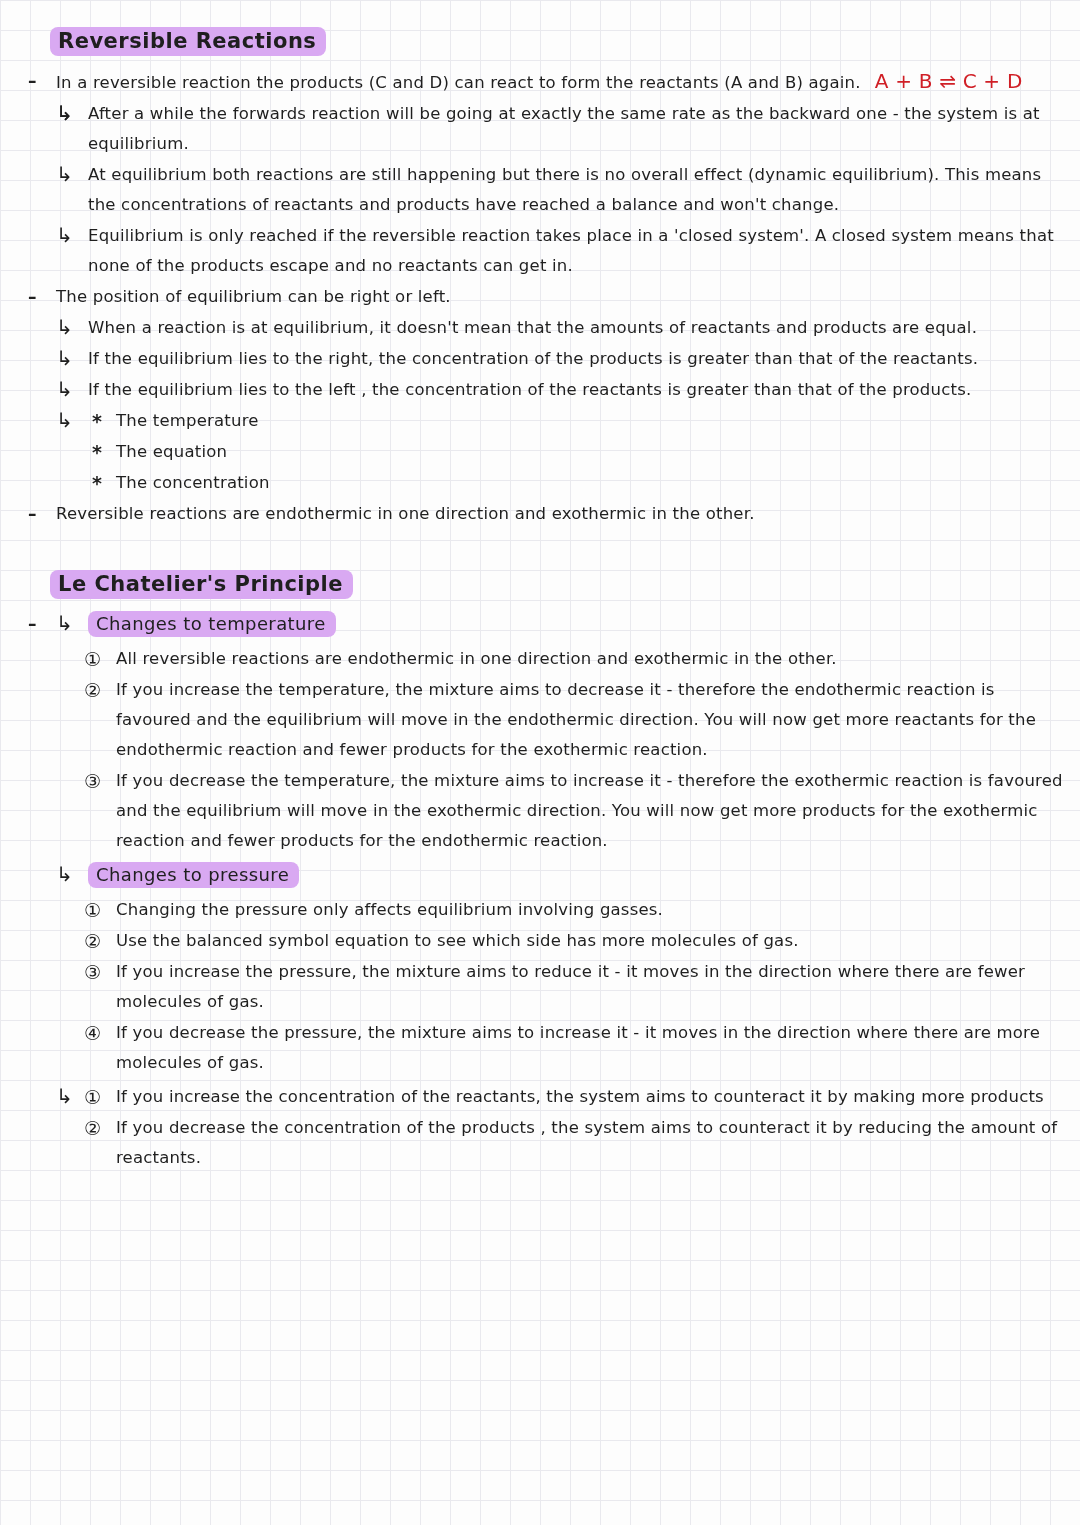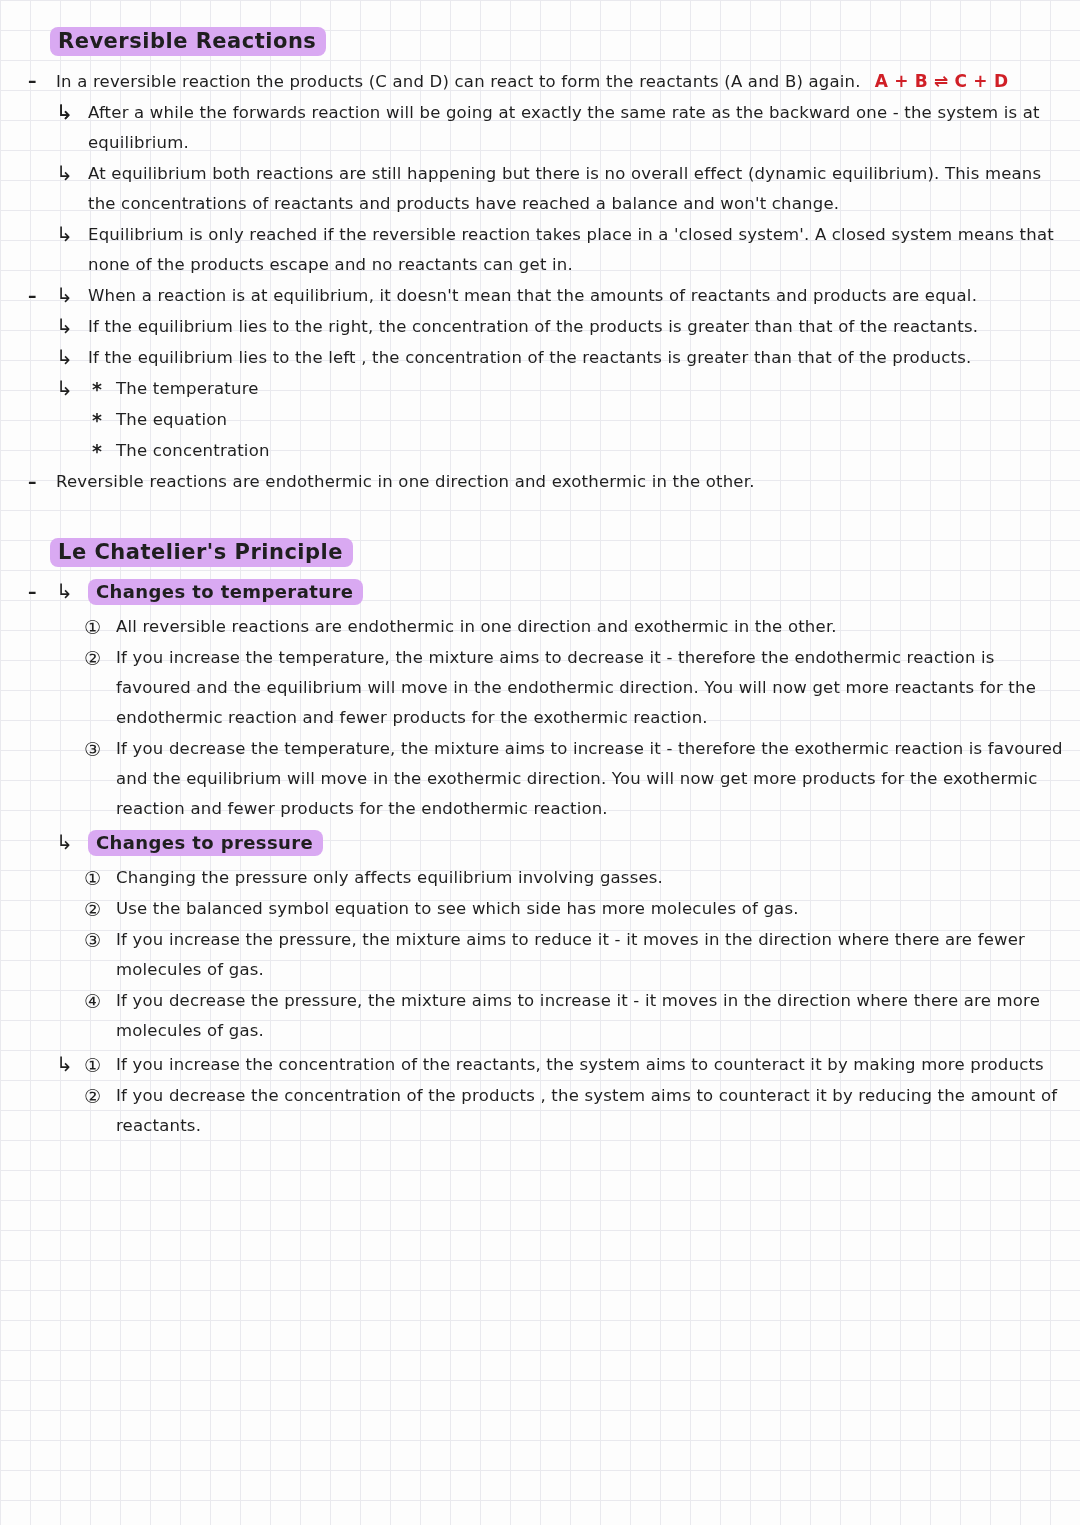--- a/index.html
+++ b/index.html
@@ -36,43 +36,43 @@
   .bullet{
     position:absolute;top:0;
     font-size:17px;
   }
   
   .b-dash{padding-left:56px}   .b-dash>.bullet{left:28px;font-weight:bold;}
   .b-arrow{padding-left:88px}  .b-arrow>.bullet{left:56px;font-size:20px;line-height:28px;}
   .b-star{padding-left:116px}  .b-star>.bullet{left:92px;font-weight:bold;font-size:19px;}
   .b-1,.b-2,.b-3,.b-4{padding-left:116px}
   .b-1>.bullet,.b-2>.bullet,.b-3>.bullet,.b-4>.bullet{left:84px;font-size:19px;}
-  .sub{font-size:18px;font-weight:bold;letter-spacing:.4px;}
+  .sub{font-size:18px;font-weight:normal;letter-spacing:.4px;}
   .item.has-sub{margin-top:4px;margin-bottom:4px;}
   .red{
     color:var(--accent,#d01f26);
-    font-weight:bold;
+    font-weight:normal;
     margin-left:14px;
-    font-size:17px;
+    font-size:20px;
     white-space:nowrap;
   }
   .section2{margin-top:38px;}
 </style>
 </head>
 <body>
 
 <div class="page">
     <section class="section">
       <div class="heading"><span class="hl title-text">Reversible Reactions</span></div>
       <div class="item b-dash"><span class="bullet">–</span><span>In a reversible reaction the products (C and D) can react to form the reactants (A and B) again.</span><span class="red">A + B ⇌ C + D</span></div>
       <div class="item b-arrow"><span class="bullet">↳</span></div>
       <div class="item b-arrow"><span class="bullet">↳</span><span>After a while the forwards reaction will be going at exactly the same rate as the backward one - the system is at equilibrium.</span></div>
       <div class="item b-arrow"><span class="bullet">↳</span><span>At equilibrium both reactions are still happening but there is no overall effect (dynamic equilibrium). This means the concentrations of reactants and products have reached a balance and won't change.</span></div>
       <div class="item b-arrow"><span class="bullet">↳</span><span>Equilibrium is only reached if the reversible reaction takes place in a 'closed system'. A closed system means that none of the products escape and no reactants can get in.</span></div>
-      <div class="item b-dash"><span class="bullet">–</span></div>
+      <div class="item b-dash"><span class="bullet">–</span><span>The position of equilibrium can be right or left.</span></div>
       <div class="item b-arrow"><span class="bullet">↳</span><span>When a reaction is at equilibrium, it doesn't mean that the amounts of reactants and products are equal.</span></div>
       <div class="item b-arrow"><span class="bullet">↳</span><span>If the equilibrium lies to the right, the concentration of the products is greater than that of the reactants.</span></div>
       <div class="item b-arrow"><span class="bullet">↳</span><span>If the equilibrium lies to the left , the concentration of the reactants is greater than that of the products.</span></div>
       <div class="item b-arrow"><span class="bullet">↳</span></div>
       <div class="item b-star"><span class="bullet">*</span><span>The temperature</span></div>
       <div class="item b-star"><span class="bullet">*</span><span>The equation</span></div>
       <div class="item b-star"><span class="bullet">*</span><span>The concentration</span></div>
       <div class="item b-dash"><span class="bullet">–</span><span>Reversible reactions are endothermic in one direction and exothermic in the other.</span></div>
     </section>
     <section class="section section2">

